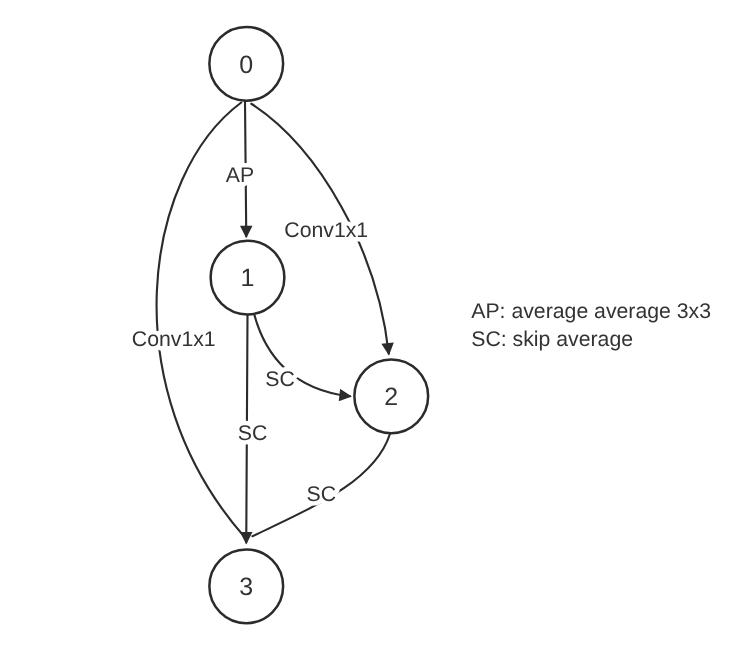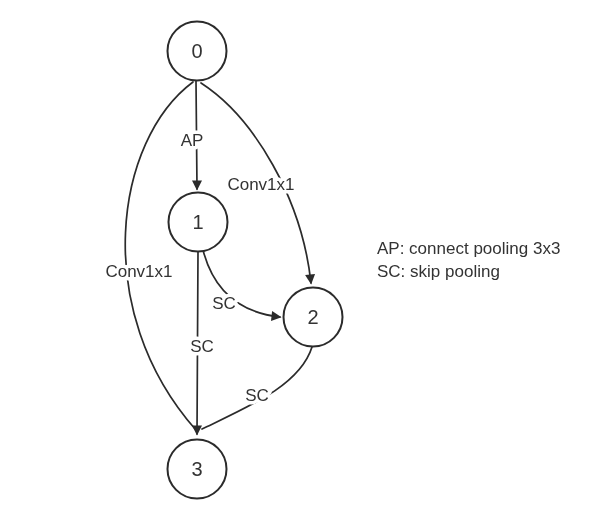--- a/index.html
+++ b/index.html
@@ -71,16 +71,16 @@
       <circle cx="197" cy="51" r="29.5" fill="#ffffff" stroke="#2b2b2b" stroke-width="2"></circle>
       <text x="197" y="51" dy="0.35em" text-anchor="middle" class="node-label" fill="#333333">0</text>
       <circle cx="198" cy="222" r="29.5" fill="#ffffff" stroke="#2b2b2b" stroke-width="2"></circle>
       <text x="198" y="222" dy="0.35em" text-anchor="middle" class="node-label" fill="#333333">1</text>
       <circle cx="313" cy="317" r="29.5" fill="#ffffff" stroke="#2b2b2b" stroke-width="2"></circle>
       <text x="313" y="317" dy="0.35em" text-anchor="middle" class="node-label" fill="#333333">2</text>
       <circle cx="197" cy="469" r="29.5" fill="#ffffff" stroke="#2b2b2b" stroke-width="2"></circle>
       <text x="197" y="469" dy="0.35em" text-anchor="middle" class="node-label" fill="#333333">3</text>
     </svg>
   <div class="legend" style="color: rgb(51, 51, 51);">
-    <div>AP: connect pooling 3x3</div>
-    <div>SC: skip pooling</div>
+    <div>AP: average average 3x3</div>
+    <div>SC: skip average</div>
   </div>
 </div>
 
 </body></html>

